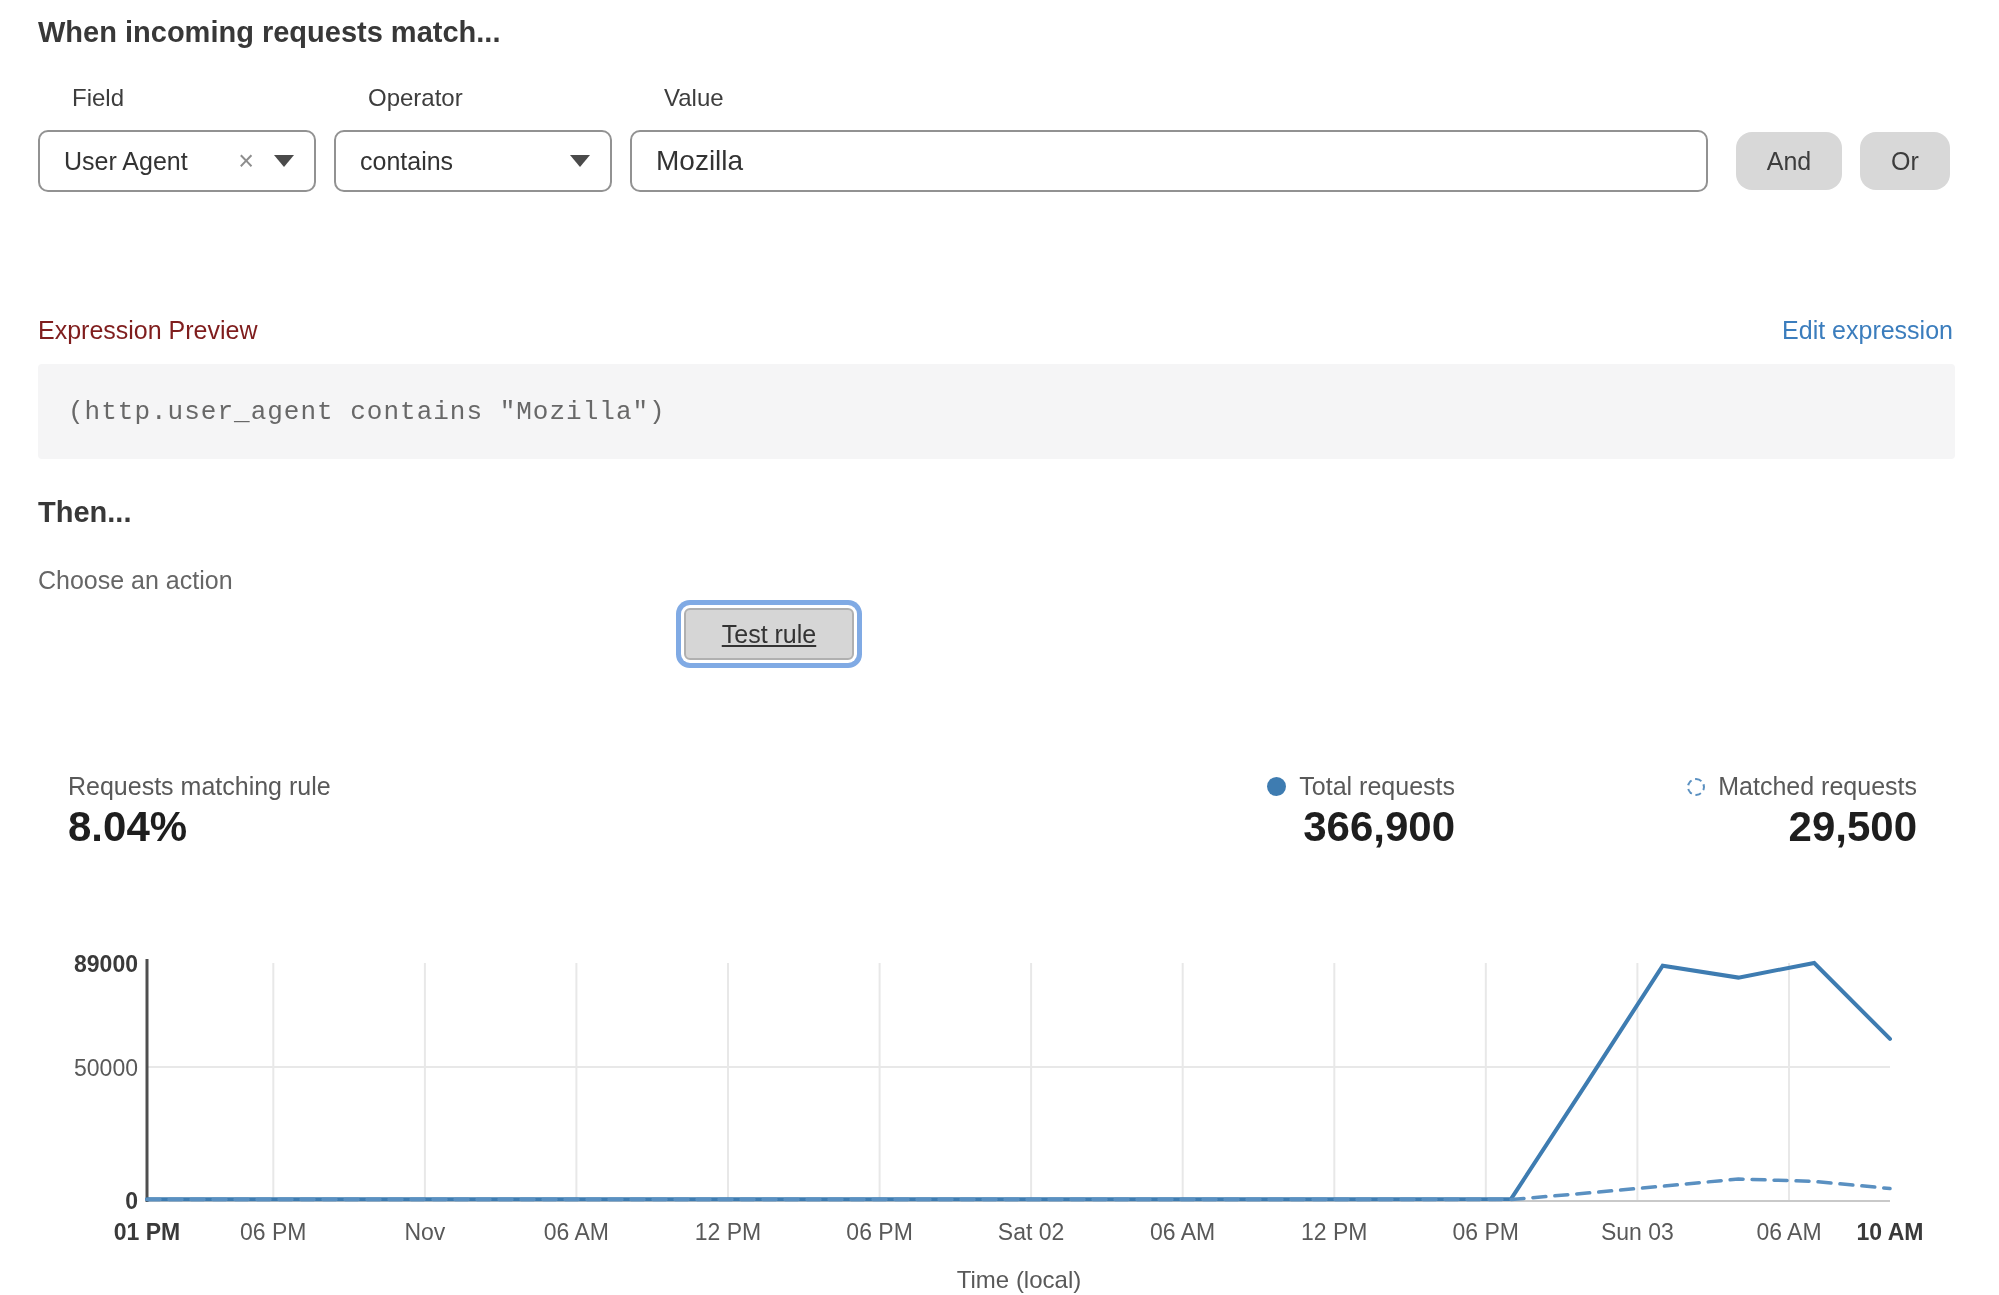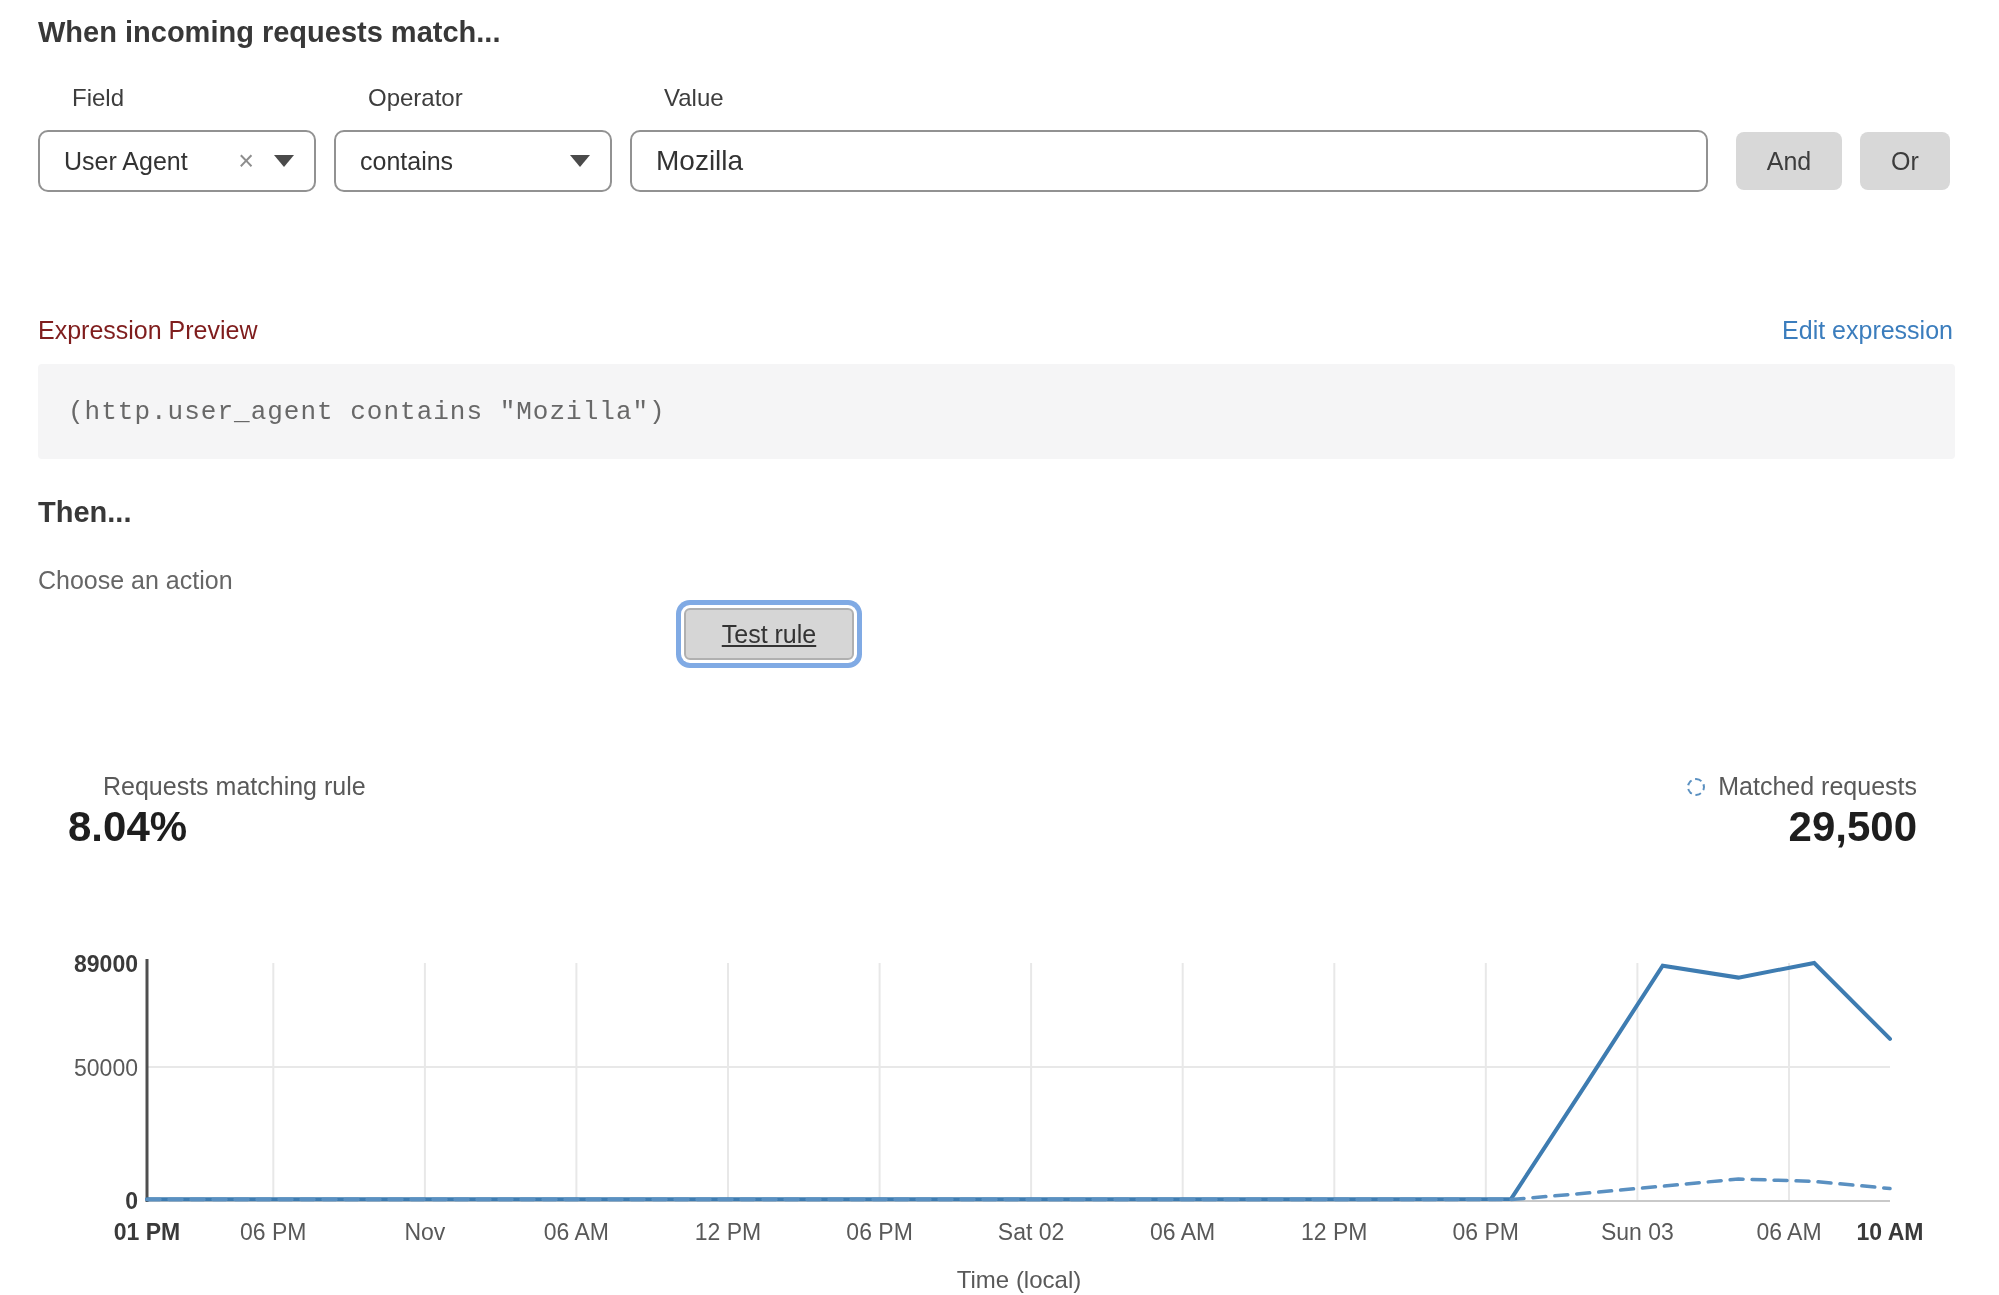--- a/index.html
+++ b/index.html
@@ -16,39 +16,39 @@
         display:flex;align-items:center;box-sizing:border-box;font-size:25px;color:#333;}
   .select{cursor:pointer;}
   #field-select{left:38px;top:130px;width:278px;padding:0 20px 0 24px;}
   #operator-select{left:334px;top:130px;width:278px;padding:0 20px 0 24px;}
   #value-input{left:630px;top:130px;width:1078px;padding:0 24px;font-family:inherit;font-size:28px;color:#333;outline:none;}
   #action-select{left:38px;top:604px;width:632px;padding:0 22px 0 24px;}
   .sel-value{flex:1;white-space:nowrap;overflow:hidden;}
   .chev{width:0;height:0;border-left:10px solid transparent;border-right:10px solid transparent;
         border-top:12px solid #4a4a4a;flex:none;}
   .clear-x{font-size:27px;color:#8d8d8d;margin-right:20px;flex:none;cursor:pointer;line-height:1;}
-  .gbtn{position:absolute;top:132px;height:58px;background:#d8d8d8;border:none;border-radius:8px;
+  .gbtn{position:absolute;top:132px;height:58px;background:#d8d8d8;border:none;border-radius:16px;
         font-family:inherit;font-size:25px;color:#3d3d3d;display:flex;align-items:center;justify-content:center;cursor:pointer;}
   #and-btn{left:1736px;width:106px;}
   #or-btn{left:1860px;width:90px;}
   #exp-label{position:absolute;left:38px;top:316px;font-size:25px;color:#7f1d1d;}
   #edit-link{position:absolute;right:46px;top:316px;font-size:25px;color:#3b7dbd;cursor:pointer;text-decoration:none;}
   #code-box{position:absolute;left:38px;top:364px;width:1917px;height:95px;background:#f5f5f6;border-radius:4px;
             display:flex;align-items:center;box-sizing:border-box;padding-left:30px;}
   #code-text{font-family:"Liberation Mono","DejaVu Sans Mono",monospace;font-size:26px;color:#686868;letter-spacing:1px;}
   #choose-label{position:absolute;left:38px;top:558px;font-size:25px;color:#666;margin-top:8px;}
   #test-btn{position:absolute;left:684px;top:608px;width:170px;height:52px;background:#d6d6d6;
             border:2px solid #b0b0b0;border-radius:6px;font-family:inherit;font-size:25px;color:#333;
             box-shadow:0 0 0 3px #ffffff,0 0 0 8px #80aae4;display:flex;align-items:center;justify-content:center;
             box-sizing:border-box;cursor:pointer;text-decoration:underline;}
   .stat{position:absolute;top:772px;}
   #stat-matching{left:68px;}
   #stat-total{right:544px;}
   #stat-matched{right:82px;}
-  .stat-label{font-size:25px;color:#595959;display:flex;align-items:center;gap:13px;white-space:nowrap;margin-left:35px;}
+  .stat-label{font-size:25px;color:#595959;display:flex;align-items:center;gap:13px;white-space:nowrap;}
   .stat-right .stat-label{justify-content:flex-end;}
   .stat-value{font-size:42px;font-weight:700;color:#1e1e1e;margin-top:2px;white-space:nowrap;}
   .stat-right .stat-value{text-align:right;}
   .dot{width:19px;height:19px;border-radius:50%;background:#3e7cb1;flex:none;}
   .dashed-circle{width:18px;height:18px;border-radius:50%;border:2.5px dashed #5a90c1;box-sizing:border-box;flex:none;}
   #chart{position:absolute;left:0;top:940px;}
   #chart text{font-family:"Liberation Sans","DejaVu Sans",sans-serif;}
 </style>
 </head>
 <body>
@@ -87,20 +87,27 @@
   <div id="choose-label">Choose an action</div>
 
 
   <button id="test-btn">Test rule</button>
 
   <div class="stat" id="stat-matching">
     <div class="stat-label">Requests matching rule</div>
     <div class="stat-value">8.04%</div>
   </div>
 
+  <div class="stat stat-right" id="stat-total">
+    <div class="stat-label">
+      <span class="dot"></span>
+      <span>Total requests</span>
+    </div>
+    <div class="stat-value">366,900</div>
+  </div>
 
   <div class="stat stat-right" id="stat-matched">
     <div class="stat-label">
       <span class="dashed-circle"></span>
       <span>Matched requests</span>
     </div>
     <div class="stat-value">29,500</div>
   </div>
 
   <svg id="chart" width="1999" height="355" viewBox="0 0 1999 355">

